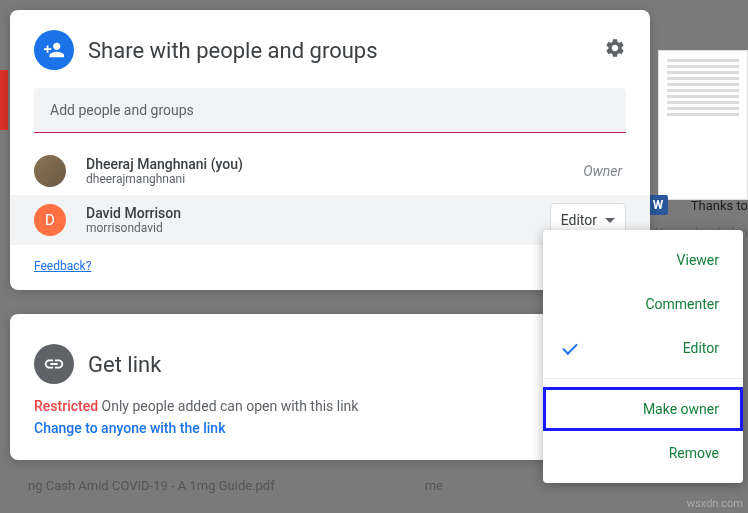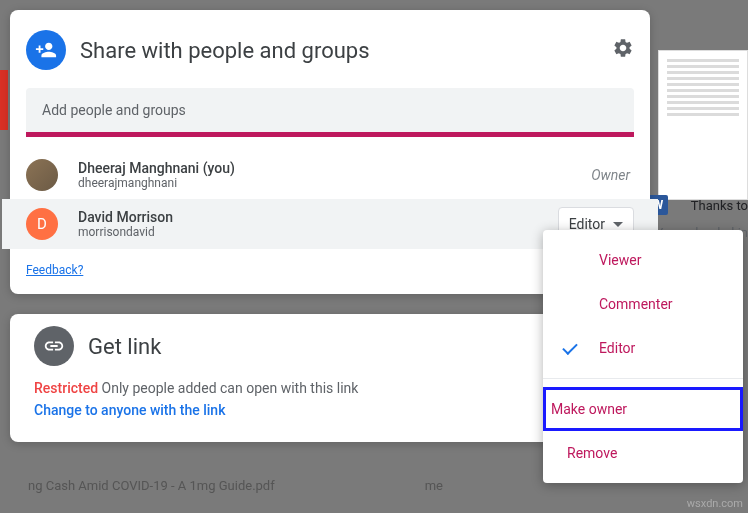--- a/index.html
+++ b/index.html
@@ -90,21 +90,21 @@
       background: #d93025;
     }
     .dialog {
       position: absolute;
       left: 10px;
       top: 10px;
       width: 640px;
       background: #fff;
       border-radius: 8px;
       box-shadow: 0 2px 10px rgba(0,0,0,0.2);
-      padding: 20px 16px 16px;
+      padding: 20px 24px 16px;
     }
     .dialog-header {
       display: flex;
       align-items: center;
       gap: 14px;
       margin-bottom: 18px;
     }
     .icon-circle {
       width: 40px;
       height: 40px;
@@ -120,21 +120,21 @@
       font-size: 22px;
       color: #3c4043;
       font-weight: 400;
       flex: 1;
     }
     .gear-icon { color: #5f6368; }
     .input-row {
       background: #f1f3f4;
       border-radius: 4px 4px 0 0;
       padding: 14px 16px;
-      border-bottom: 5px solid #be185d;
+      border-bottom: 1px solid #be185d;
       margin-bottom: 14px;
       color: #5f6368;
       font-size: 14px;
     }
     .person-row {
       display: flex;
       align-items: center;
       padding: 8px 0;
       gap: 20px;
       margin: 0 -24px;
@@ -196,21 +196,21 @@
       cursor: pointer;
     }
     .dialog2 {
       position: absolute;
       left: 10px;
       top: 314px;
       width: 640px;
       background: #fff;
       border-radius: 8px;
       box-shadow: 0 2px 10px rgba(0,0,0,0.2);
-      padding: 12px 24px 24px;
+      padding: 30px 24px 24px;
     }
     .restricted-row {
       margin-top: 14px;
       font-size: 14px;
       color: #5f6368;
     }
     .restricted-bold {
       font-weight: 500;
       color: #ef4444;
     }
@@ -228,23 +228,24 @@
       width: 200px;
       background: #fff;
       border-radius: 4px;
       box-shadow: 0 2px 12px rgba(0,0,0,0.3);
       padding: 8px 0;
       z-index: 100;
     }
     .menu-item {
       padding: 14px 24px 14px 56px;
       font-size: 14px;
-      color: #be185d;
+      color: #15803d;
       cursor: pointer;
       position: relative;
+      text-align: right;
     }
     .menu-item.checked::before {
       content: '';
       position: absolute;
       left: 20px;
       top: 50%;
       transform: translateY(-60%) rotate(-45deg);
       width: 12px;
       height: 6px;
       border-left: 2px solid #1a73e8;

